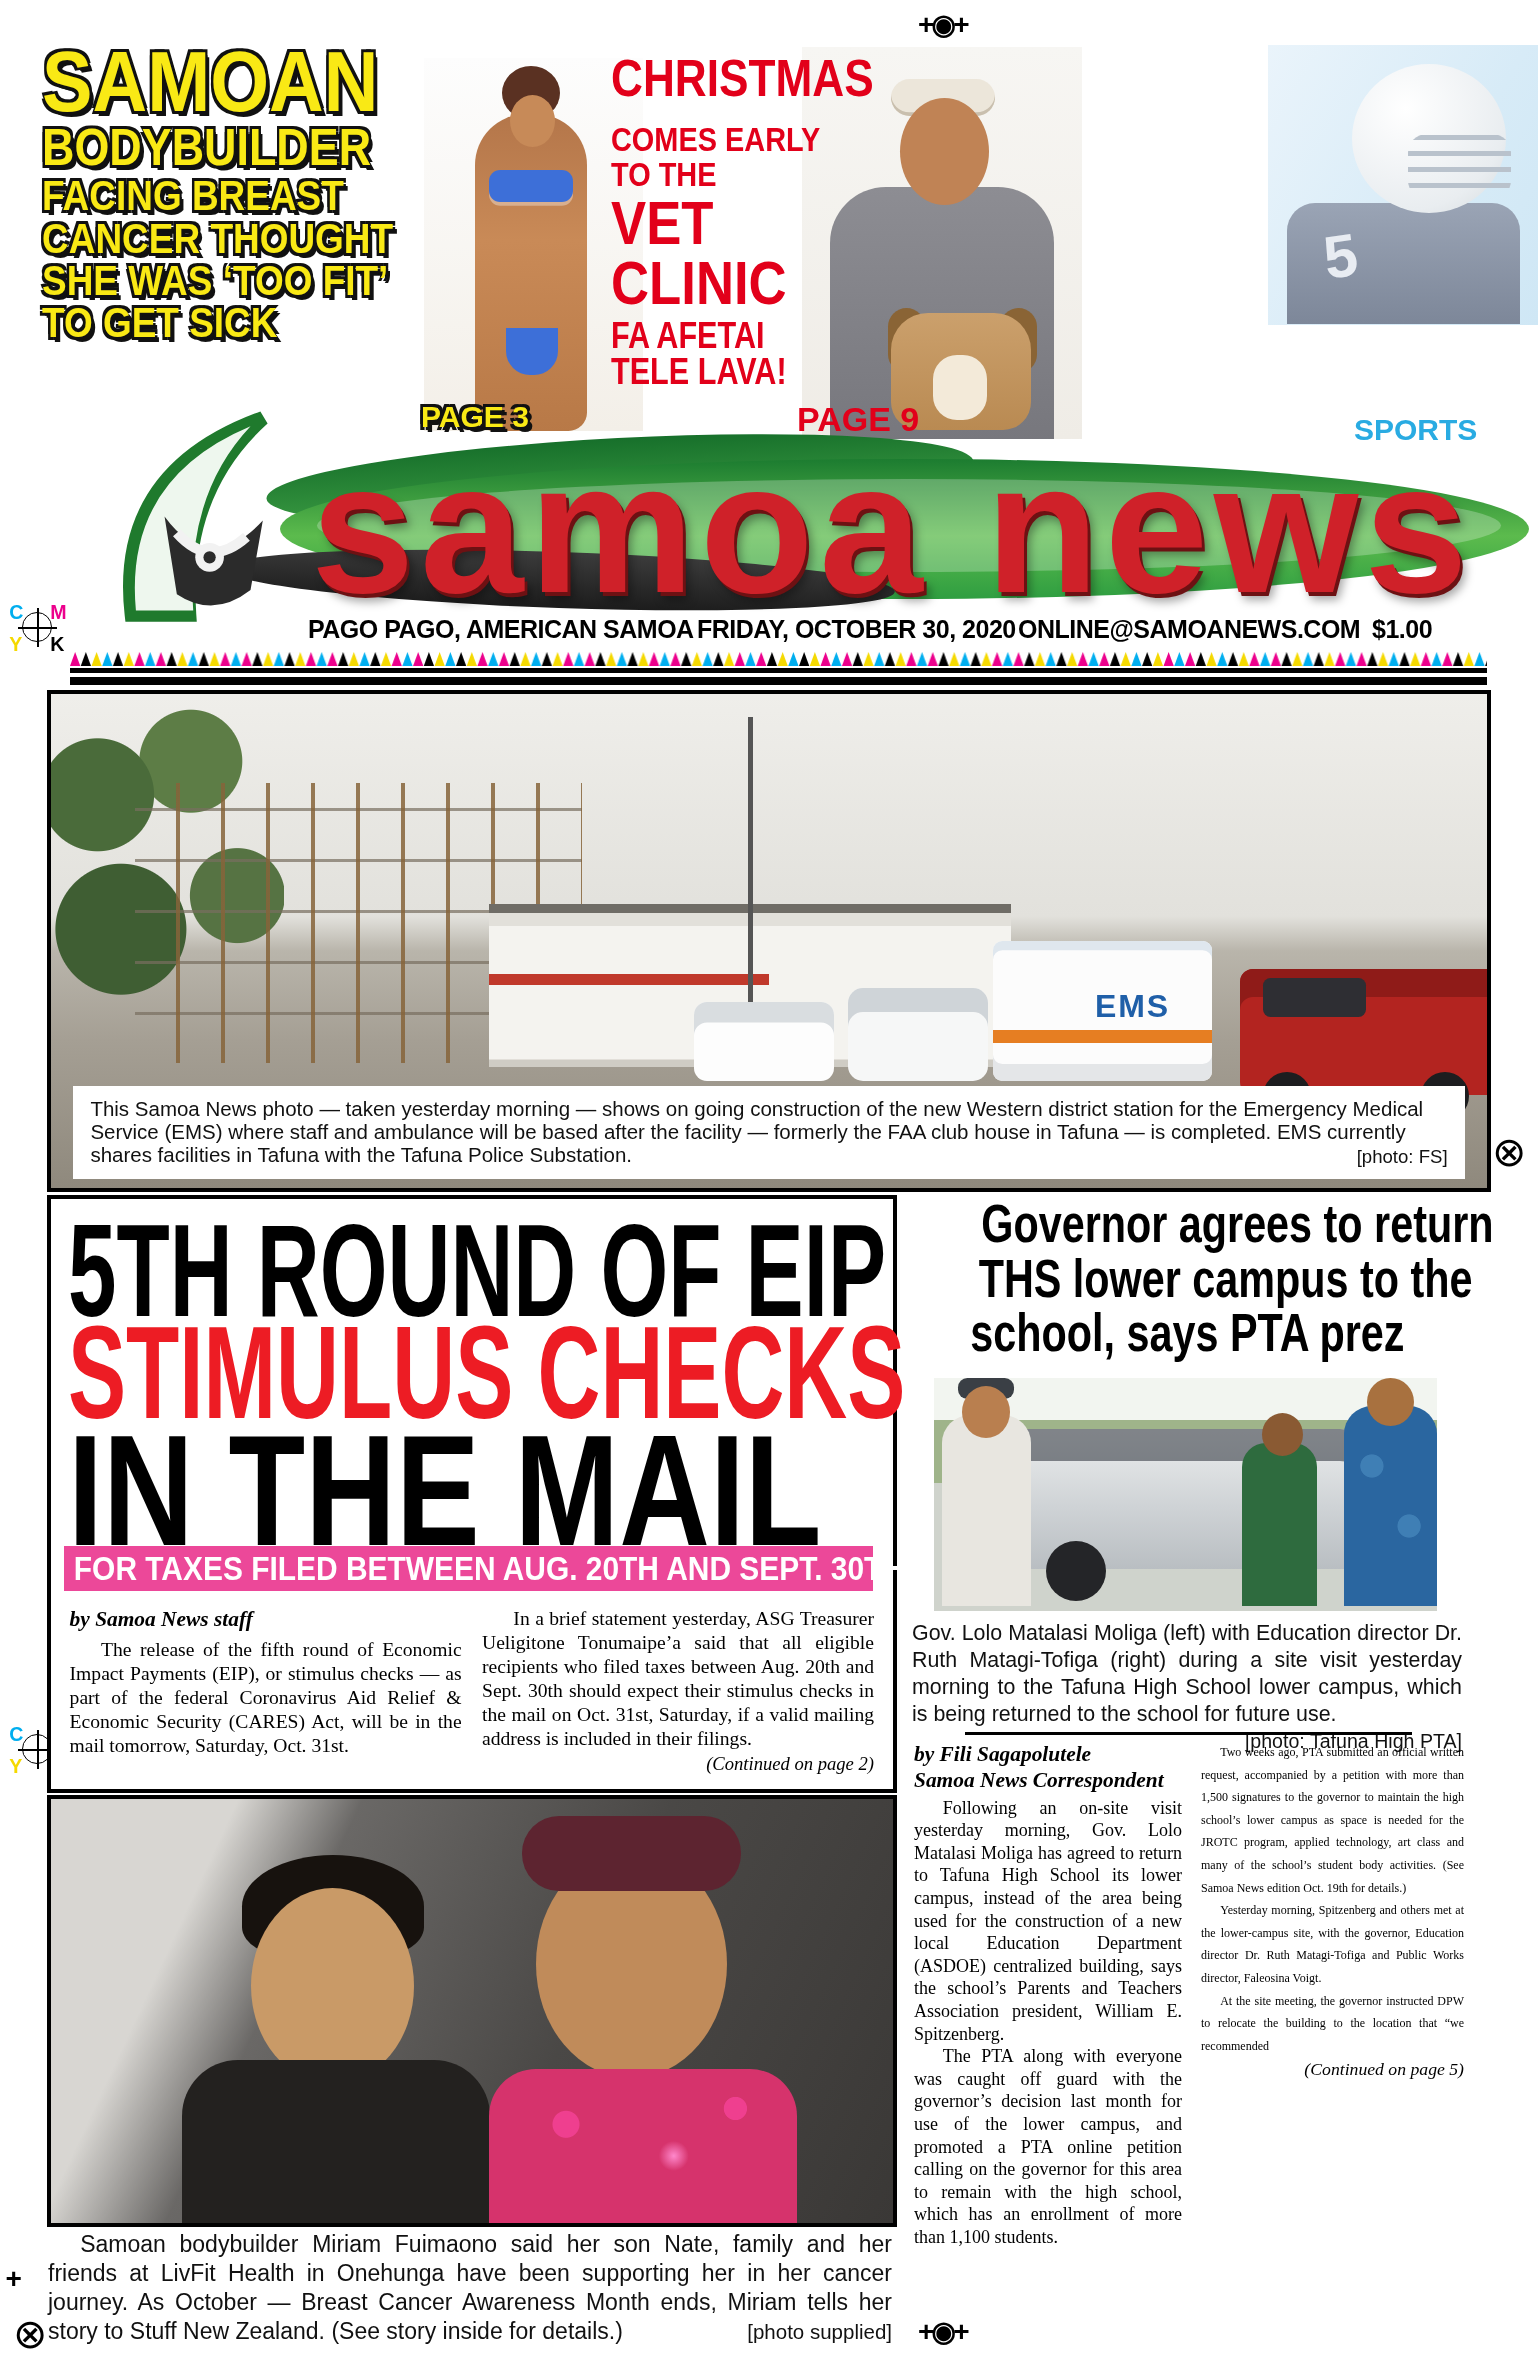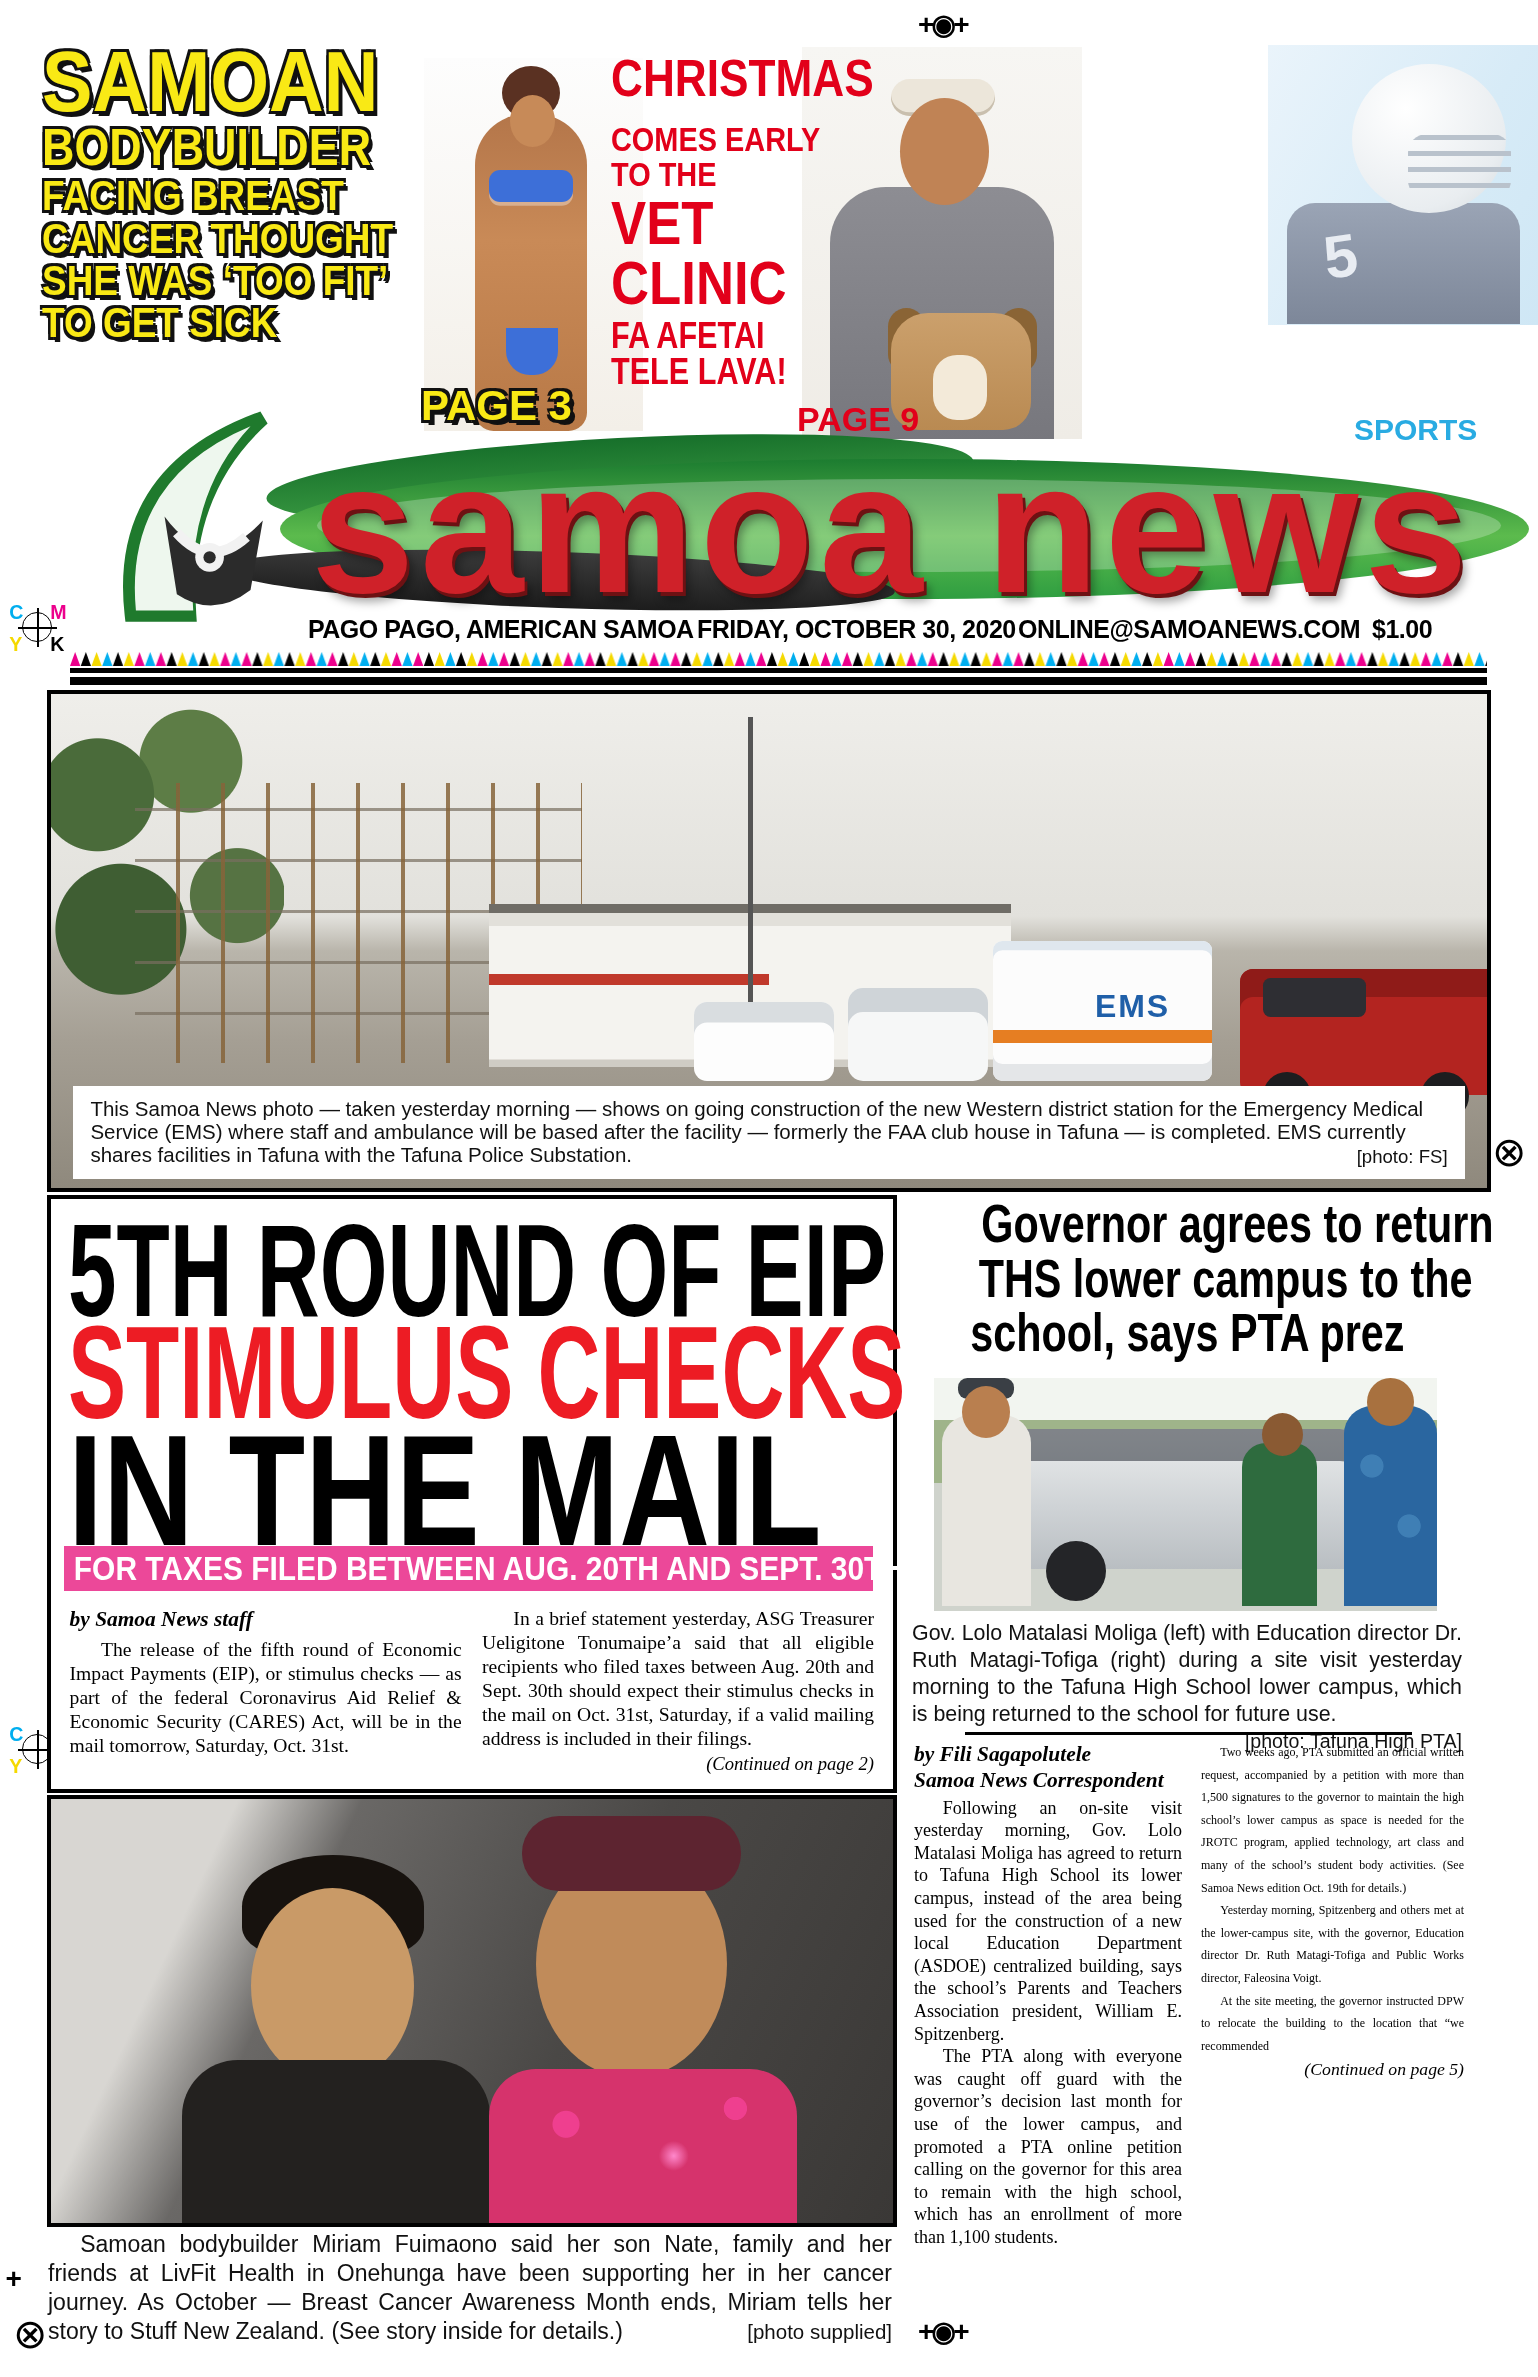--- a/index.html
+++ b/index.html
@@ -186,21 +186,21 @@
   </div>
 
   <div class="abs" style="left:42px;top:42px;width:392px;">
     <div class="yl nw" style="font-size:86px;"><span class="cond" style="transform:scaleX(.88);">SAMOAN</span></div>
     <div class="yl nw" style="font-size:51px;margin-top:3.7px;"><span class="cond" style="transform:scaleX(.88);">BODYBUILDER</span></div>
     <div class="yl nw" style="font-size:42px;margin-top:5.6px;"><span class="cond" style="transform:scaleX(.88);">FACING BREAST</span></div>
     <div class="yl nw" style="font-size:42px;margin-top:3.7px;"><span class="cond" style="transform:scaleX(.88);">CANCER THOUGHT</span></div>
     <div class="yl nw" style="font-size:42px;margin-top:3.7px;"><span class="cond" style="transform:scaleX(.88);">SHE WAS ‘TOO FIT’</span></div>
     <div class="yl nw" style="font-size:42px;margin-top:3.7px;"><span class="cond" style="transform:scaleX(.88);">TO GET SICK</span></div>
   </div>
-  <div class="abs yl nw" style="left:421px;top:387px;font-size:42px;">PAGE 3</div>
+  <div class="abs yl nw" style="left:421px;top:403px;font-size:30px;">PAGE 3</div>
 
   <div class="photo vet-photo" style="left:802px;top:47px;width:280px;height:392px;">
     <div class="ph-shape vet-torso"></div>
     <div class="ph-shape vet-band"></div>
     <div class="ph-shape vet-face"></div>
     <div class="ph-shape vet-ear"></div>
     <div class="ph-shape vet-ear2"></div>
     <div class="ph-shape vet-puppy"></div>
     <div class="ph-shape vet-snout"></div>
   </div>

